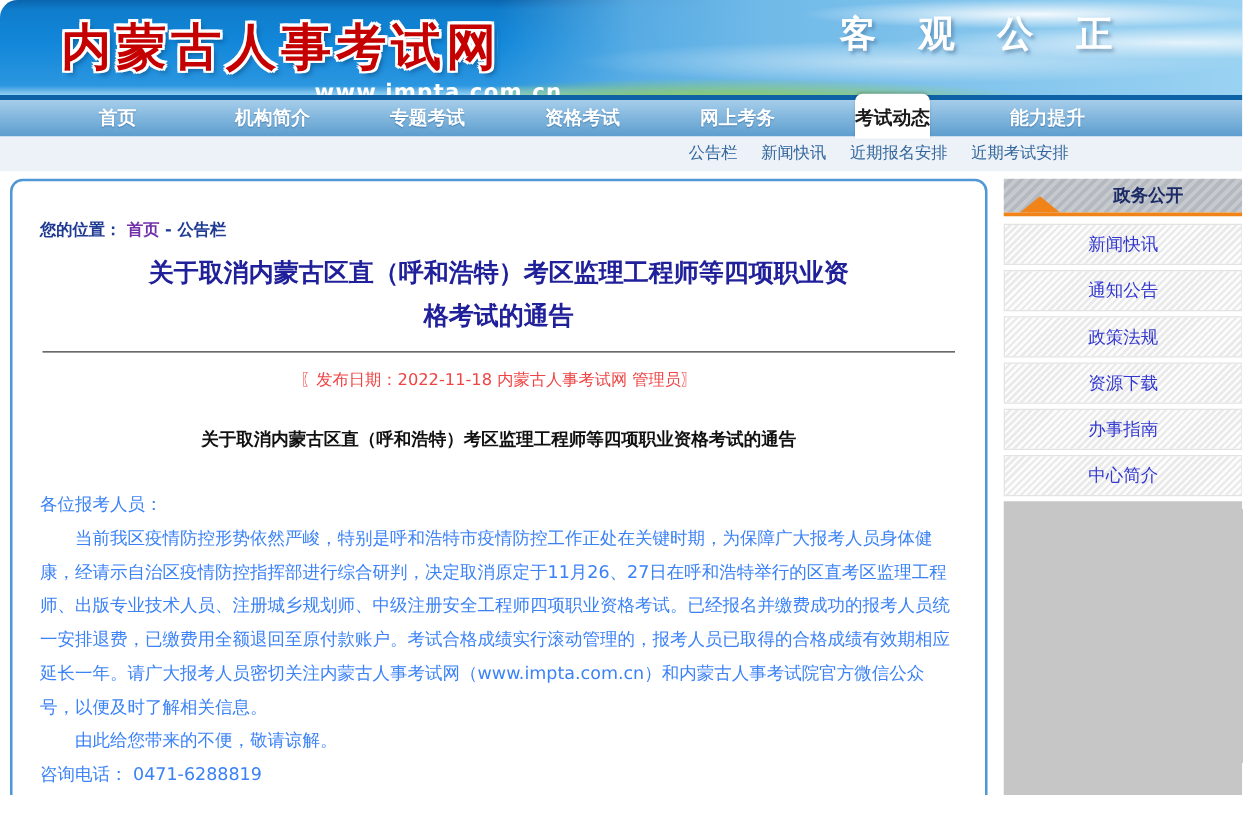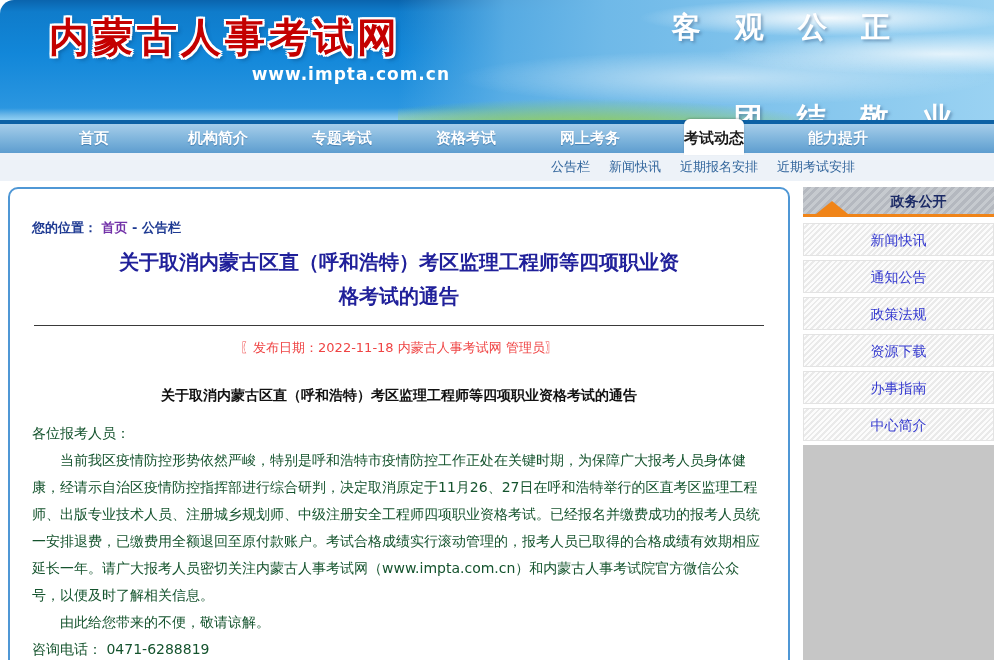--- a/index.html
+++ b/index.html
@@ -1,20 +1,20 @@
 <!DOCTYPE html>
 <html><head>
 <meta charset="utf-8">
 <style>
   * { margin:0; padding:0; box-sizing:border-box; }
   body { font-family:"DejaVu Sans","Liberation Sans",sans-serif; background:#fff; }
   .page { width:994px; height:660px; overflow:hidden; background:#fff; position:relative; }
 
   
-  .banner { position:relative; height:120px; overflow:hidden; border-top-left-radius:14px;
+  .banner { position:relative; height:76px; overflow:hidden; border-top-left-radius:14px;
     background:linear-gradient(180deg,#0a64ad 0%,#0f7ccb 10%,#1287d9 45%,#2b96e0 90%,#6fb9e8 96%,#8fd0f4 100%); }
   .banner-right { position:absolute; top:0; right:0; width:60%; height:100%;
     background:
       radial-gradient(ellipse 75% 55% at 30% 118%, #6db84e 0%, #8ccb6d 30%, rgba(140,203,109,0) 65%),
       radial-gradient(ellipse 45% 22% at 72% 15%, rgba(255,255,255,.9) 0%, rgba(255,255,255,0) 70%),
       radial-gradient(ellipse 55% 25% at 92% 45%, rgba(255,255,255,.75) 0%, rgba(255,255,255,0) 70%),
       radial-gradient(ellipse 60% 30% at 55% 65%, rgba(255,255,255,.5) 0%, rgba(255,255,255,0) 75%),
       linear-gradient(to right, rgba(18,135,217,0) 0%, rgba(98,178,230,.85) 18%, #6fb9e8 35%, #9ad2f2 100%); }
   .site-name { position:absolute; top:10px; left:0; width:450px; text-align:center;
     font-size:40px; font-weight:bold; letter-spacing:4px; color:#c40000;
@@ -46,21 +46,21 @@
   .panel { width:782px; height:540px; background:#fff; border:2px solid #4f97d5; border-radius:10px;
     padding:10px 22px 0; }
   .breadcrumb { font-size:13px; font-weight:bold; color:#1e3a92; margin:20px 0 2px; }
   .breadcrumb .bc-link { color:#7231a8; cursor:pointer; }
   .breadcrumb .bc-current { color:#1e3a92; cursor:pointer; }
   .article-title { text-align:center; font-size:20px; font-weight:bold; color:#20209a;
     line-height:34px; margin-top:8px; }
   .title-rule { height:1px; background:#3a3a3a; margin:12px 2px 0; }
   .date-line { text-align:center; font-size:13px; color:#ef4444; margin-top:13px; }
   .article-subtitle { text-align:center; font-size:14px; font-weight:bold; color:#111; margin-top:30px; }
-  .article-body { margin-top:15px; font-size:14px; color:#14532d; line-height:27px; }
+  .article-body { margin-top:30px; font-size:14px; color:#3b82f6; line-height:27px; }
   .article-body p.indent { text-indent:2em; }
   .signature-block { text-align:right; padding-right:18px; margin-top:16px; font-size:14px;
     color:#333; line-height:27px; }
 
   
   .sidebar { flex:1; margin-left:13px; display:flex; flex-direction:column; }
   .sb-header { height:30px; line-height:28px; text-align:center; font-size:14px; font-weight:bold;
     color:#1c2b66; border-bottom:3px solid #f08418; position:relative;
     background:repeating-linear-gradient(135deg,#c6cacf 0 3px,#b4b8bf 3px 6px);padding-left:40px; }
   .sb-triangle { position:absolute; left:13px; bottom:0; width:0; height:0;

